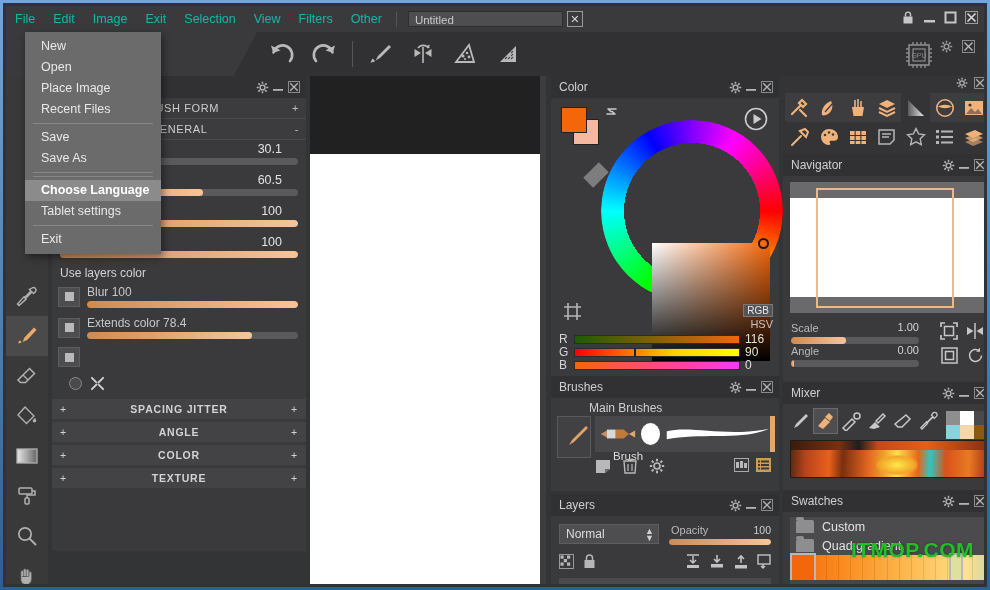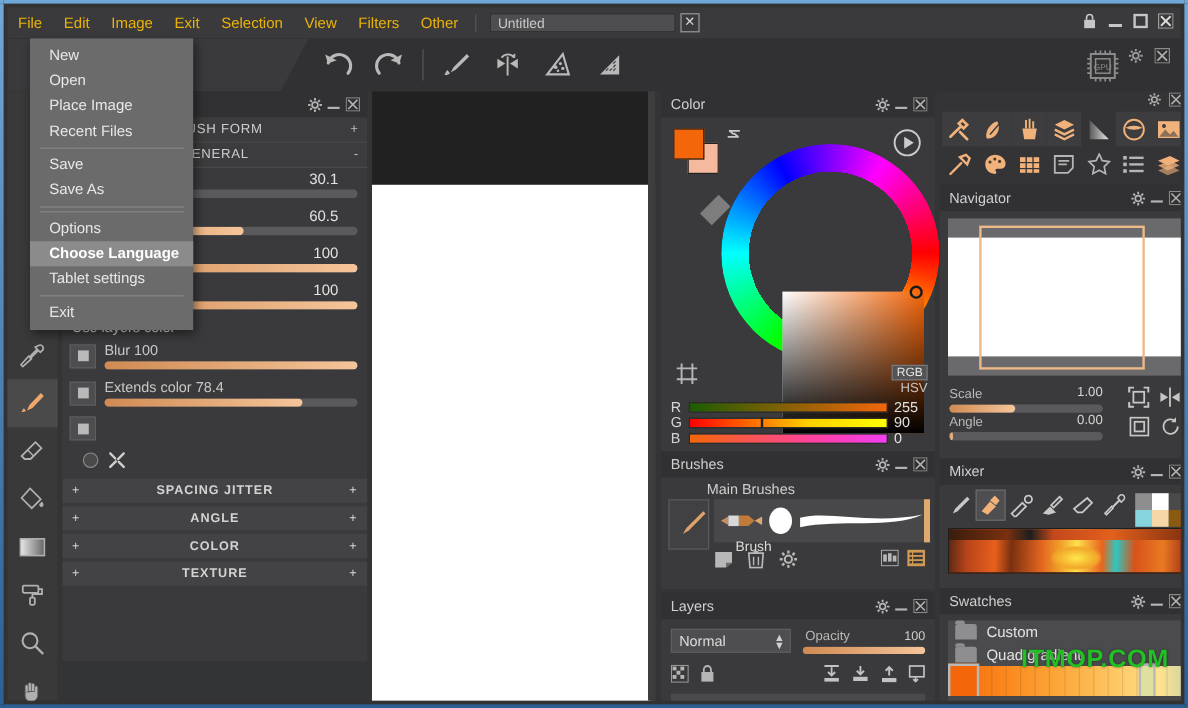--- a/index.html
+++ b/index.html
@@ -18,21 +18,21 @@
     border-image: linear-gradient(180deg,#6fa8d8,#2c5f93) 1;
     overflow:hidden;
   }
   .inner { position:absolute; inset:3px; background:#333436; overflow:hidden; }
 
   
   .menubar {
     position:absolute; top:0; left:0; right:0; height:26px;
     background:#3a3a3c; display:flex; align-items:center;
   }
-  .menu-item { padding:0 9px; height:26px; line-height:26px; color:#eab308; font-size:12.5px; cursor:default; }
+  .menu-item { padding:0 9px; height:26px; line-height:26px; color:#14b8a6; font-size:12.5px; cursor:default; }
   .menu-sep-v { width:1px; height:15px; background:#555; margin:0 5px; }
   .title-field {
     width:155px; height:16px; background:#4e4e50; color:#c9c9c9;
     font-size:11.5px; padding-left:6px; line-height:16px; margin-left:6px;
     border:1px solid #2e2e2e;
   }
   .title-close {
     width:16px; height:16px; margin-left:4px; border:1px solid #9a9a9a;
     color:#d8d8d8; font-size:11px; text-align:center; line-height:14px;
   }
@@ -592,21 +592,21 @@
               <path d="M5 1v17M14 1v17M1 5h17M1 14h17" stroke="#b6b6b6" stroke-width="1.6"></path>
             </svg>
       </div>
       <div class="rgbhsv">
         <span class="on">RGB</span>
         <span class="off">HSV</span>
       </div>
       <div class="chan" style="bottom:30px">
         <span class="nm">R</span>
         <span class="bar" style="background:linear-gradient(90deg,#1d5c00,#f4660a)"></span>
-        <span class="num">255</span>
+        <span class="num">116</span>
       </div>
       <div class="chan" style="bottom:17px">
         <span class="nm">G</span>
         <span class="bar" style="background:linear-gradient(90deg,#ff0000,#ffd000 60%,#ffff00)">
               <span class="cur" style="left:36%"></span>
             </span>
         <span class="num">90</span>
       </div>
       <div class="chan" style="bottom:4px">
         <span class="bar" style="margin-left:15px;background:linear-gradient(90deg,#f4660a,#ff3fb0 70%,#f03ff0)"></span>
@@ -1102,21 +1102,20 @@
   <div id="filemenu">
     <div class="mi">New</div>
     <div class="mi">Open</div>
     <div class="mi">Place Image</div>
     <div class="mi">Recent Files</div>
     <div class="msep"></div>
     <div class="mi">Save</div>
     <div class="mi">Save As</div>
     <div class="msep"></div>
     <div class="msep"></div>
-    <div class="mi">Options</div>
     <div class="mi hl">Choose Language</div>
     <div class="mi">Tablet settings</div>
     <div class="msep"></div>
     <div class="mi">Exit</div>
   </div>
 
 </div>
 </div>
 
 </body></html>

